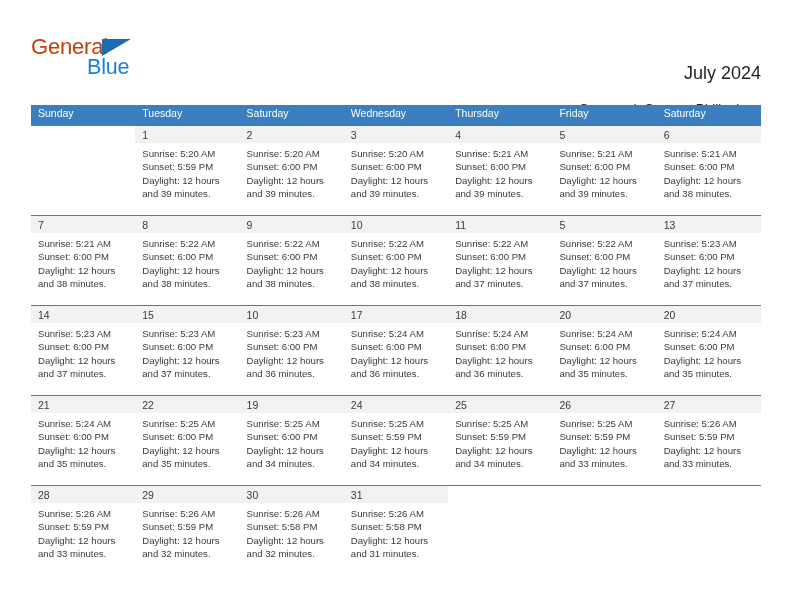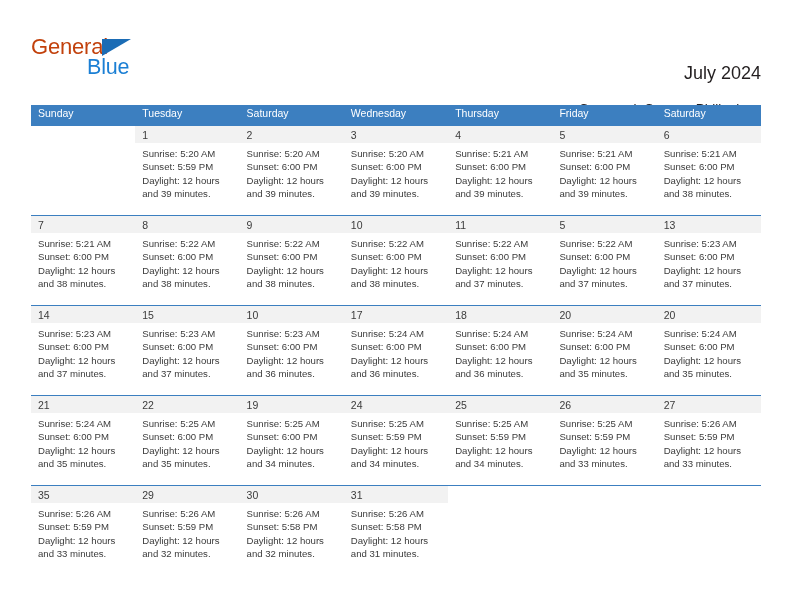--- a/index.html
+++ b/index.html
@@ -429,21 +429,21 @@
             <div>Sunrise: 5:26 AM</div>
             <div>Sunset: 5:59 PM</div>
             <div>Daylight: 12 hours</div>
             <div>and 33 minutes.</div>
           </div>
         </td>
       </tr>
 
       <tr class="week-row">
         <td>
-          <div class="daynum-strip">35</div>
+          <div class="daynum-strip">28</div>
           <div class="cell-body">
             <div>Sunrise: 5:26 AM</div>
             <div>Sunset: 5:59 PM</div>
             <div>Daylight: 12 hours</div>
             <div>and 33 minutes.</div>
           </div>
         </td>
         <td>
           <div class="daynum-strip">29</div>
           <div class="cell-body">

